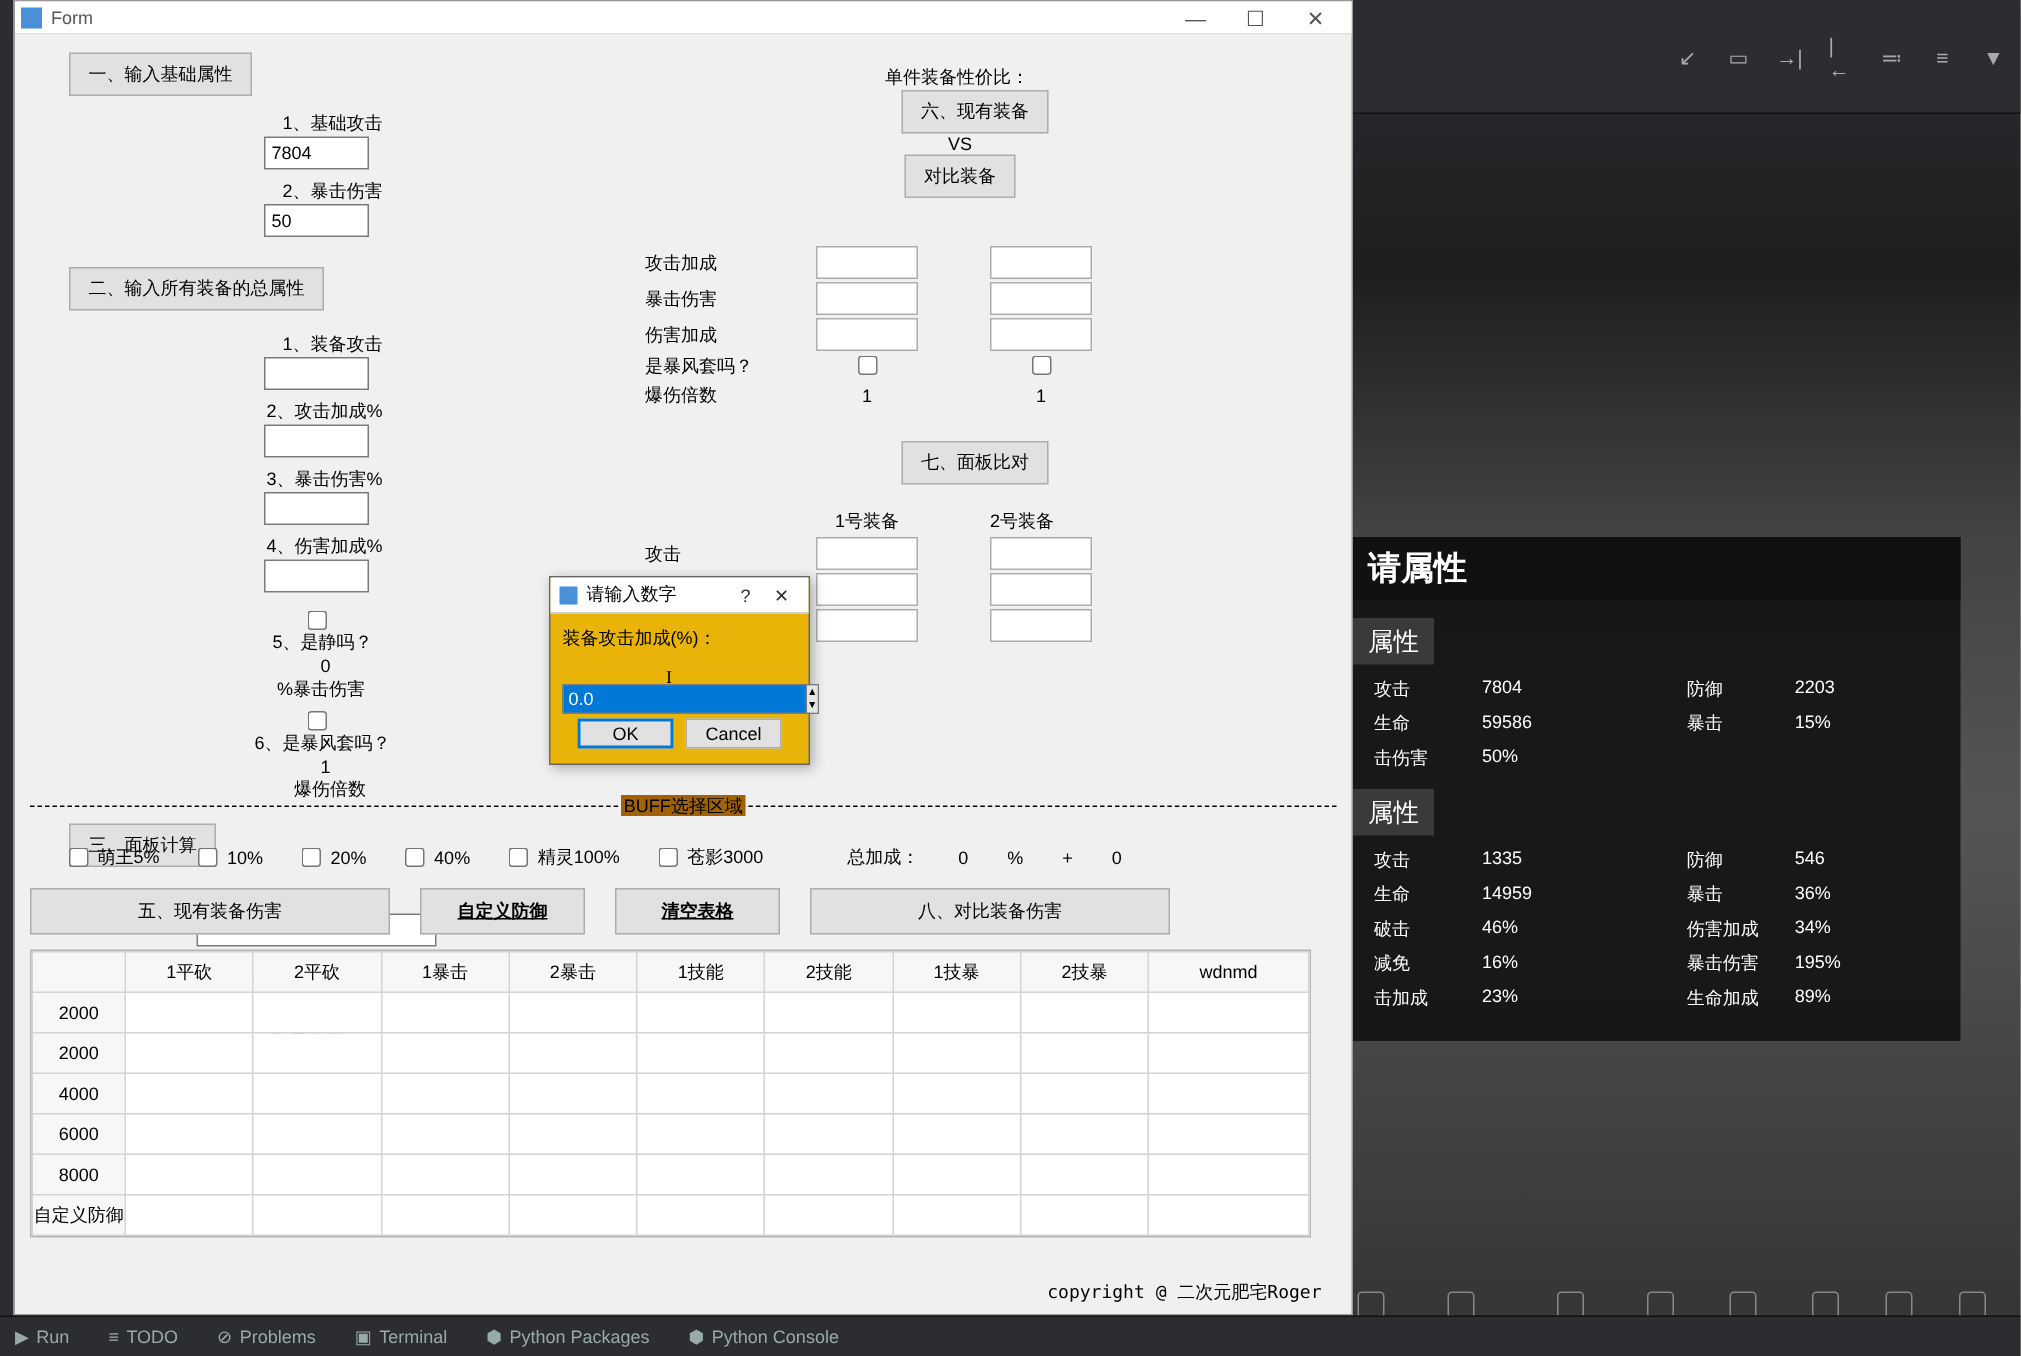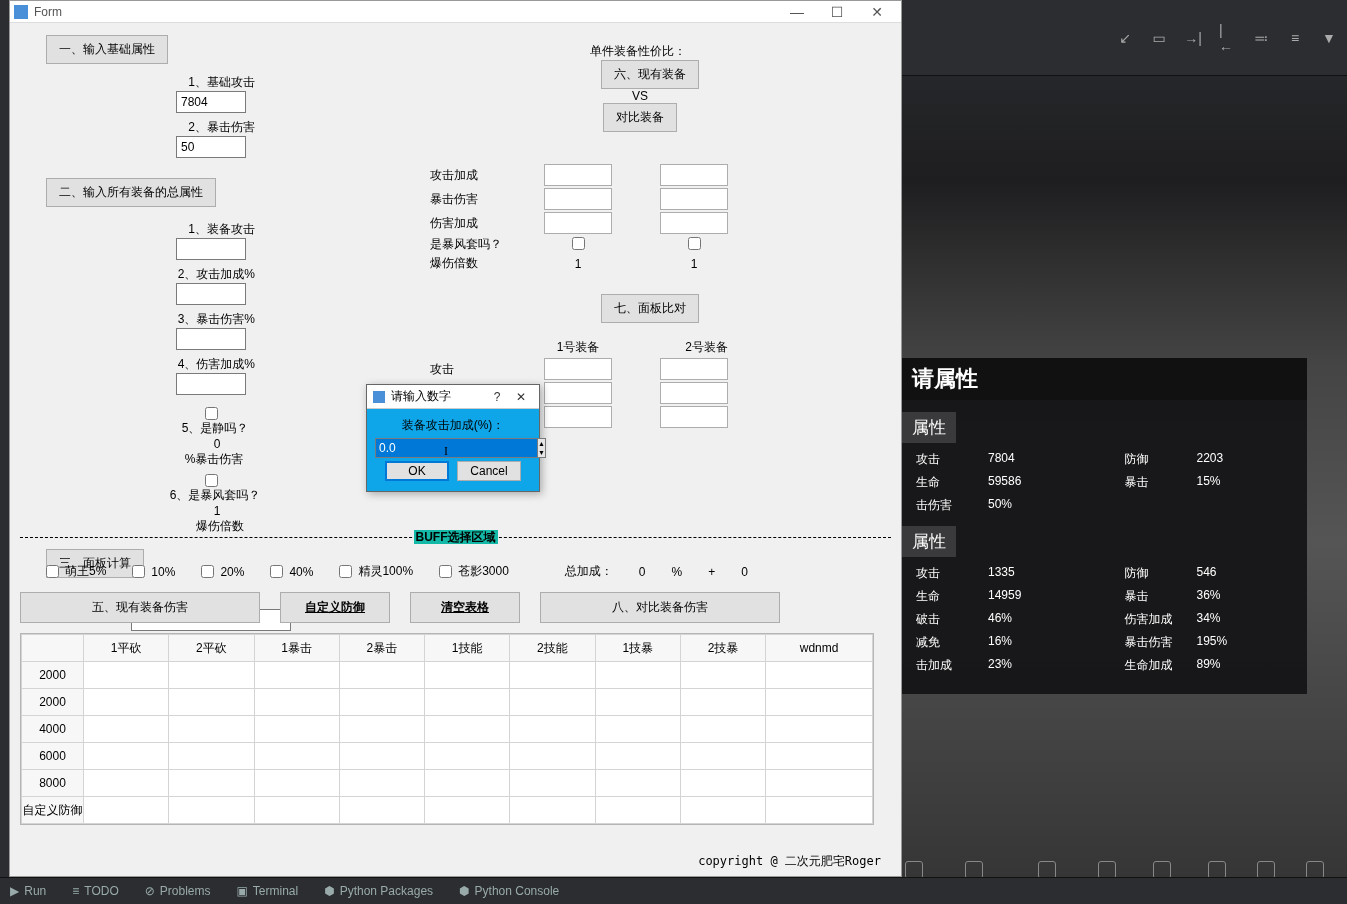--- a/index.html
+++ b/index.html
@@ -25,45 +25,45 @@
 .right-col { position: absolute; left: 420px; top: 14px; width: 420px; }
 
 .eq-row { display: flex; align-items: center; margin: 2px 0; }
 .eq-lbl { width: 90px; text-align: left; }
 .eq-inp { width: 68px; height: 22px; border: 1px solid #adadad; background: #fff; margin: 0 24px; }
 .chk { width: 13px; height: 13px; }
 
 .sec3-box { margin-top: 14px; }
 
 .dash-line { border-top: 1px dashed #000; margin: 6px 0 0 0; position: relative; text-align: center; }
-.dash-line .dltxt { position: relative; top: -9px; background: #14b8a6; font-weight: bold; padding: 0 2px; }
+.dash-line .dltxt { position: relative; top: -9px; background: #a16207; font-weight: normal; padding: 0 2px; }
 
 .buff-row { display: flex; align-items: center; margin: 8px 0 12px 0; gap: 26px; padding-left: 26px; }
 .buff-item { display: flex; align-items: center; gap: 6px; }
 
 .action-row { display: flex; gap: 20px; align-items: center; margin-bottom: 10px; }
 .action-btn { background: #e1e1e1; border: 1px solid #adadad; padding: 6px 20px; width: 240px; text-align: center; }
 .action-btn.sm { width: 110px; font-weight: bold; text-decoration: underline; }
 
 .grid { border: 1px solid #b5b5b5; width: 854px; }
 .grid table { width: 100%; border-collapse: collapse; padding-left: 17px; }
 .grid th, .grid td { border: 1px solid #d4d4d4; height: 27px; text-align: center; background: #fff; }
 .grid th { background: #f7f7f7; font-weight: normal; }
 .grid .rh { background: #f7f7f7; width: 62px; }
 
 .copyright { position: absolute; right: 20px; bottom: 6px; font-family: Consolas, monospace; }
 
 
-.modal { position: absolute; left: 366px; top: 384px; width: 174px; background: #0ea5e9; border: 1px solid #666; box-shadow: 2px 2px 8px rgba(0,0,0,0.3); z-index: 100; }
+.modal { position: absolute; left: 366px; top: 384px; width: 174px; background: #eab308; border: 1px solid #666; box-shadow: 2px 2px 8px rgba(0,0,0,0.3); z-index: 100; }
 .modal .m-title { height: 24px; background: #fff; display: flex; align-items: center; padding: 0 6px; border-bottom: 1px solid #ccc; }
 .modal .m-title .micon { width: 12px; height: 12px; background: #4a90d9; margin-right: 6px; }
 .modal .m-title .mt { flex: 1; }
 .modal .m-title .mbtn { width: 24px; text-align: center; color: #333; }
 .modal .m-body { padding: 8px 8px 10px 8px; }
-.modal .m-lbl { margin-bottom: 4px; text-align: center; }
+.modal .m-lbl { margin-bottom: 22px; }
 .spin { display: flex; }
 .spin input { flex: 1; height: 20px; border: 1px solid #7a7a7a; background: #0078d7; color: #fff; padding: 0 3px; }
 .spin .spbtns { width: 14px; border: 1px solid #7a7a7a; border-left: none; display: flex; flex-direction: column; }
 .spin .sp { flex: 1; font-size: 7px; display: flex; align-items: center; justify-content: center; background: #e5e5e5; }
 .m-btns { display: flex; gap: 8px; margin-top: 3px; justify-content: center; }
 .m-btn { width: 64px; height: 20px; border: 1px solid #adadad; background: #e1e1e1; }
 .m-btn.primary { border: 2px solid #0078d7; }
 
 
 .game-bg { position: absolute; left: 902px; top: 0; right: 0; bottom: 0; background: linear-gradient(180deg, #2b2d30 0%, #1e1e20 20%, #444 40%, #555 60%, #333 100%); }
@@ -318,21 +318,21 @@
       </div>
 
       <div style="height:20px"></div>
       <div style="text-align:center;width:260px;margin-left:90px">
         <div class="sec-btn">七、面板比对</div>
       </div>
       <div style="height:14px"></div>
       <div class="eq-row">
         <span class="eq-lbl"></span>
         <span style="width:68px;margin:0 24px;text-align:center">1号装备</span>
-        <span style="width:68px;margin:0 24px;text-align:right">2号装备</span>
+        <span style="width:68px;margin:0 24px;text-align:left">2号装备</span>
       </div>
       <div class="eq-row">
         <span class="eq-lbl">攻击</span>
         <input class="eq-inp" style="">
         <input class="eq-inp" style="">
       </div>
       <div class="eq-row">
         <span class="eq-lbl"></span>
         <input class="eq-inp" style="">
         <input class="eq-inp" style="">

